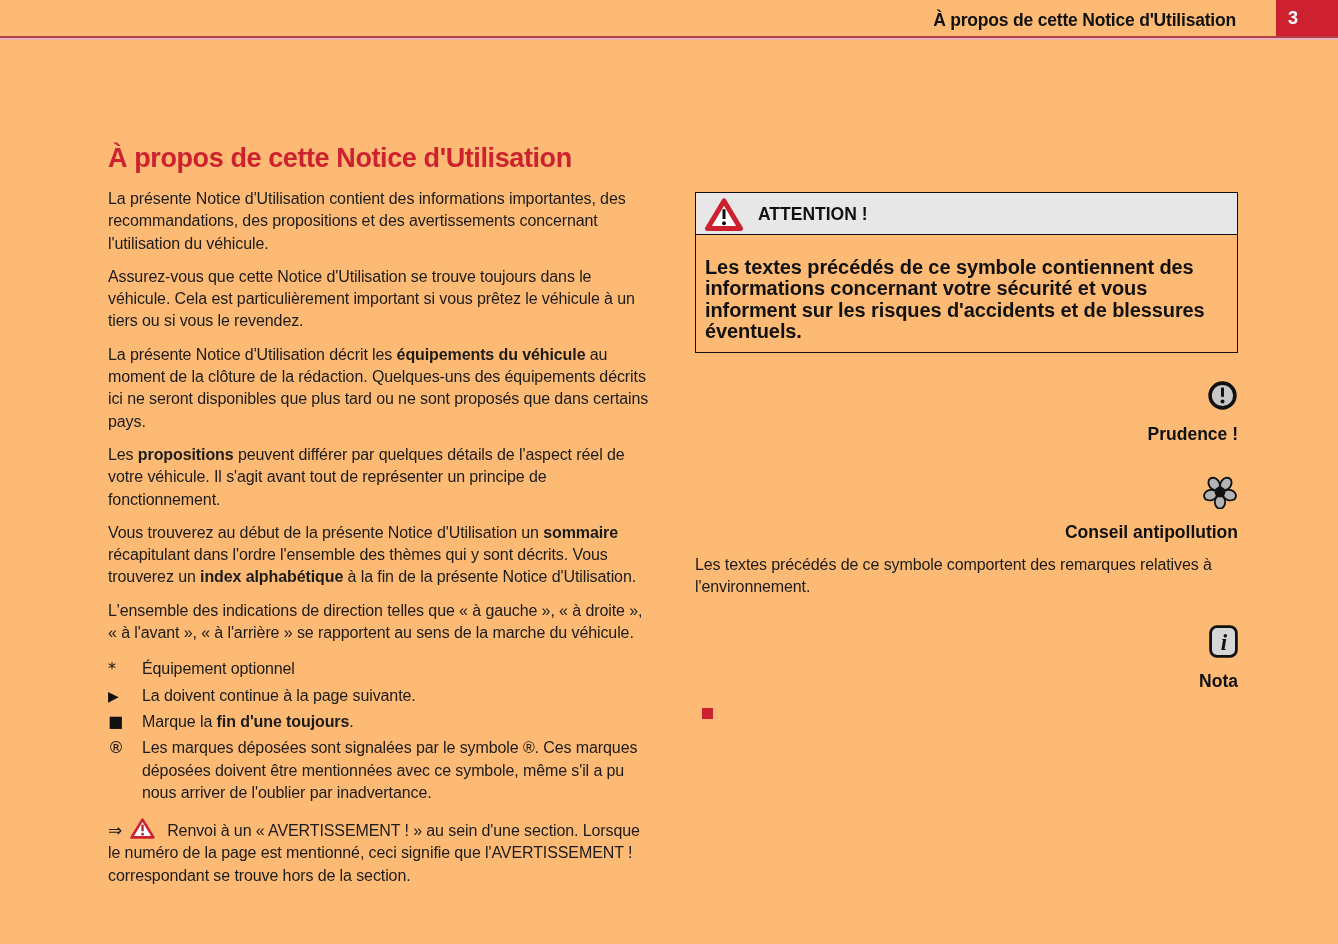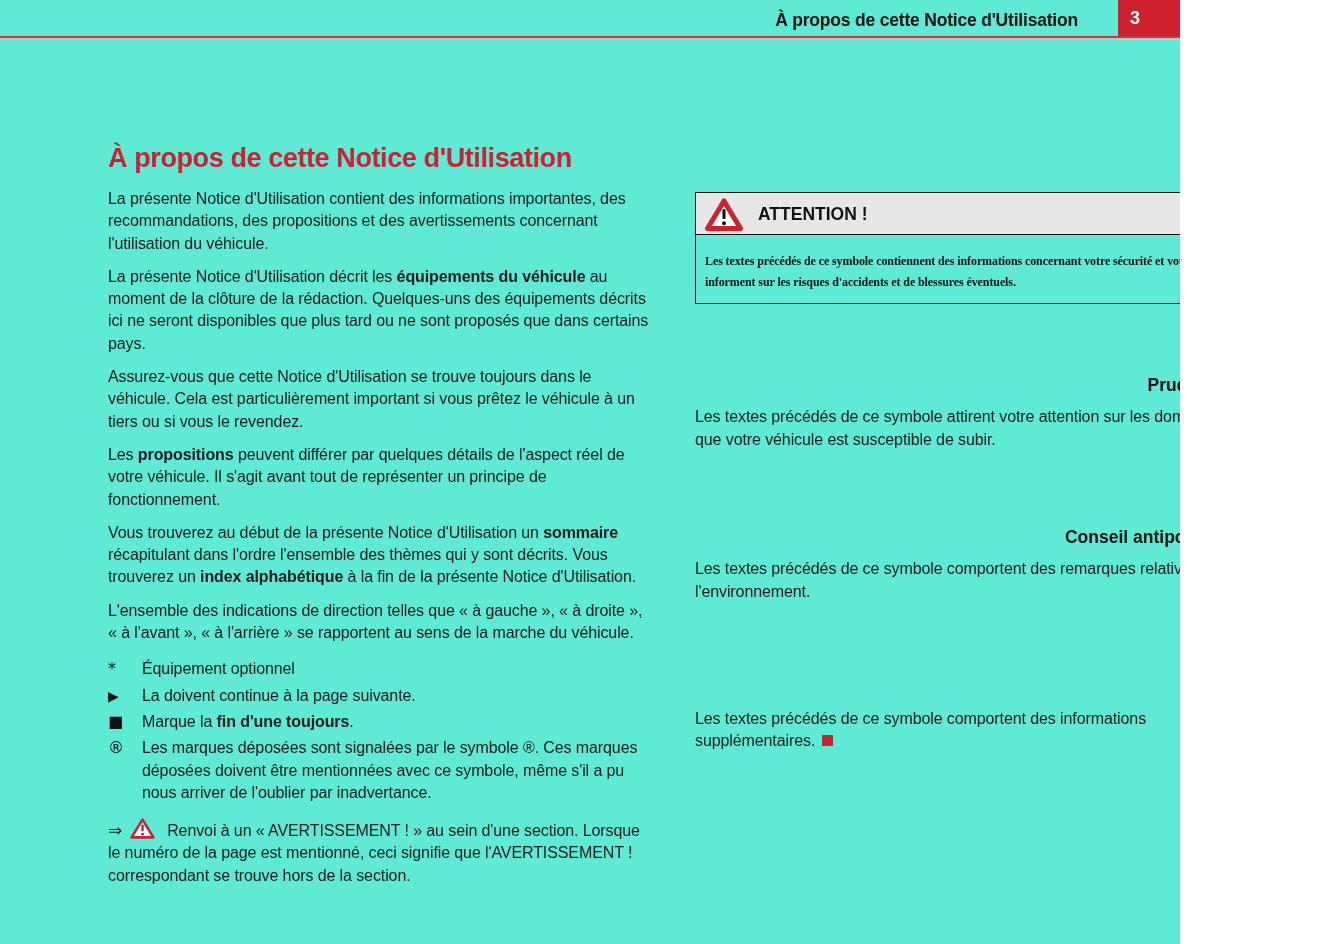--- a/index.html
+++ b/index.html
@@ -1,17 +1,17 @@
 <!DOCTYPE html>
 <html style="--red: #cd2130;"><head>
 <meta charset="utf-8">
 <style>
   :root { --red:#cd2130; --rule-dark:#b2424b; --rule-light:#e9b3b8; --ink:#1b1b1b; }
   html,body { margin:0; padding:0; background:#fff; }
-  .page { position:relative; width:1180px; height:944px; background:#5eead4; overflow:hidden;
+  .page { position:relative; width:1338px; height:944px; background:#fdba74; overflow:hidden;
           font-family:"Liberation Sans", sans-serif; color:var(--ink); }
 
   
   .running-title { position:absolute; top:10px; right:102px; font-size:17.5px; font-weight:bold; color:#111; letter-spacing:-0.2px; }
   .page-num-box { position:absolute; top:0; right:0; width:62px; height:36px; background:var(--red);
                   color:#fff; font-weight:bold; font-size:18px; line-height:37px; padding-left:12px; box-sizing:border-box; }
   .header-rule { position:absolute; top:36px; left:0; width:100%; height:4px;
                  background:linear-gradient(to bottom, var(--rule-dark) 0 62%, var(--rule-light) 62% 100%); }
 
   
@@ -29,21 +29,21 @@
   .arrow { font-family:"DejaVu Sans", sans-serif; font-size:17px; margin-right:7px; }
   .tri-small { vertical-align:-4px; margin-right:11px; }
 
   
   .col-right { position:absolute; left:695px; top:192px; width:543px; }
 
   .attention-box { border:1.5px solid #111; }
   .attn-head { display:flex; align-items:center; gap:14px; background:#e7e7e7; height:42px;
                padding:2px 2px 0 8px; box-sizing:border-box; border-bottom:1.6px solid #111; }
   .attn-title { font-weight:bold; font-size:17.5px; color:#111; }
-  .attn-body { font-weight:bold; font-size:12px; line-height:21.4px; padding:16px 9px 9px 9px; color:#111; letter-spacing:-0.1px;font-family:Liberation Serif, serif; }
+  .attn-body { font-weight:bold; font-size:20px; line-height:21.4px; padding:22px 9px 9px 9px; color:#111; letter-spacing:-0.1px; }
 
   .note { margin-top:27px; }
   .note-head { display:flex; align-items:flex-end; gap:15px; margin-bottom:9px;flex-direction:column; }
   .note-title { font-weight:bold; font-size:17.5px; color:#111; line-height:1; padding-bottom:3px; }
   .note-body { margin:0; font-size:16px; line-height:22.3px; letter-spacing:-0.1px; }
 
   .end-square { display:inline-block; width:11px; height:11px; background:var(--red); margin-left:7px; }
 
   .tri-stroke { fill:#fff; stroke:var(--red); stroke-linejoin:round; }
 </style>
@@ -54,22 +54,22 @@
 
   <div class="running-title">À propos de cette Notice d'Utilisation</div>
   <div class="page-num-box">
     <span>3</span>
   </div>
   <div class="header-rule"></div>
 
   <main class="col-left">
     <h1 class="section-heading">À propos de cette Notice d'Utilisation</h1>
     <p class="body"><span>La présente Notice d'Utilisation contient des informations importantes, des recommandations, des propositions et des avertissements concernant l'utilisation du véhicule.</span></p>
+    <p class="body"><span>Assurez-vous que cette Notice d'Utilisation se trouve toujours dans le véhicule. Cela est particulièrement important si vous prêtez le véhicule à un tiers ou si vous le revendez.</span></p>
     <p class="body"><span>La présente Notice d'Utilisation décrit les </span><span style="font-weight: 700;">équipements du véhicule</span><span> au moment de la clôture de la rédaction. Quelques-uns des équipements décrits ici ne seront disponibles que plus tard ou ne sont proposés que dans certains pays.</span></p>
-    <p class="body"><span>Assurez-vous que cette Notice d'Utilisation se trouve toujours dans le véhicule. Cela est particulièrement important si vous prêtez le véhicule à un tiers ou si vous le revendez.</span></p>
     <p class="body"><span>Les </span><span style="font-weight: 700;">propositions</span><span> peuvent différer par quelques détails de l'aspect réel de votre véhicule. Il s'agit avant tout de représenter un principe de fonctionnement.</span></p>
     <p class="body"><span>Vous trouverez au début de la présente Notice d'Utilisation un </span><span style="font-weight: 700;">sommaire</span><span> récapitulant dans l'ordre l'ensemble des thèmes qui y sont décrits. Vous trouverez un </span><span style="font-weight: 700;">index alphabétique</span><span> à la fin de la présente Notice d'Utilisation.</span></p>
     <p class="body"><span>L'ensemble des </span><span style="font-weight: 400;">indications de direction</span><span> telles que « à gauche », « à droite », « à l'avant », « à l'arrière » se rapportent au sens de la marche du véhicule.</span></p>
 
     <div class="legend">
       <div class="legend-row">
         <span class="sym">*</span>
         <span class="legend-text"><span>Équipement optionnel</span></span>
       </div>
       <div class="legend-row">
@@ -109,21 +109,20 @@
 
     <section class="note">
       <div class="note-head">
         <svg width="31" height="31" viewBox="0 0 31 31">
           <circle cx="15.5" cy="15.5" r="12.4" fill="#c7c7c7" stroke="#111" stroke-width="3.6"></circle>
           <rect x="14" y="7.6" width="3" height="9.2" fill="#111"></rect>
           <circle cx="15.5" cy="21.6" r="2" fill="#111"></circle>
         </svg>
         <span class="note-title">Prudence !</span>
       </div>
-      <p class="note-body">Les textes précédés de ce symbole attirent votre attention sur les dommages que votre véhicule est susceptible de subir.</p>
     </section>
 
     <section class="note">
       <div class="note-head">
         <svg width="36" height="36" viewBox="0 0 36 36">
           <g transform="translate(18,19)">
             <g fill="#b3b3b3" stroke="#111" stroke-width="1.8">
               <ellipse cx="0" cy="-10" rx="5.2" ry="6.6" transform="rotate(36)"></ellipse>
               <ellipse cx="0" cy="-10" rx="5.2" ry="6.6" transform="rotate(108)"></ellipse>
               <ellipse cx="0" cy="-10" rx="5.2" ry="6.6" transform="rotate(180)"></ellipse>
@@ -139,17 +138,17 @@
     </section>
 
     <section class="note">
       <div class="note-head">
         <svg width="29" height="33" viewBox="0 0 29 33">
           <rect x="1.6" y="1.6" width="25.8" height="29.8" rx="6.5" fill="#d6d6d6" stroke="#111" stroke-width="2.8"></rect>
           <text x="15" y="25" text-anchor="middle" font-family="Liberation Serif, serif" font-style="italic" font-weight="bold" font-size="23" fill="#111">i</text>
         </svg>
         <span class="note-title">Nota</span>
       </div>
-      <p class="note-body"><span>Les textes précédés de ce symbole comportent des informations supplémentaires.</span><span class="end-square"></span></p>
+      <p class="note-body"><span class="end-square"></span></p>
     </section>
 
   </aside>
 </div>
 
 </body></html>

